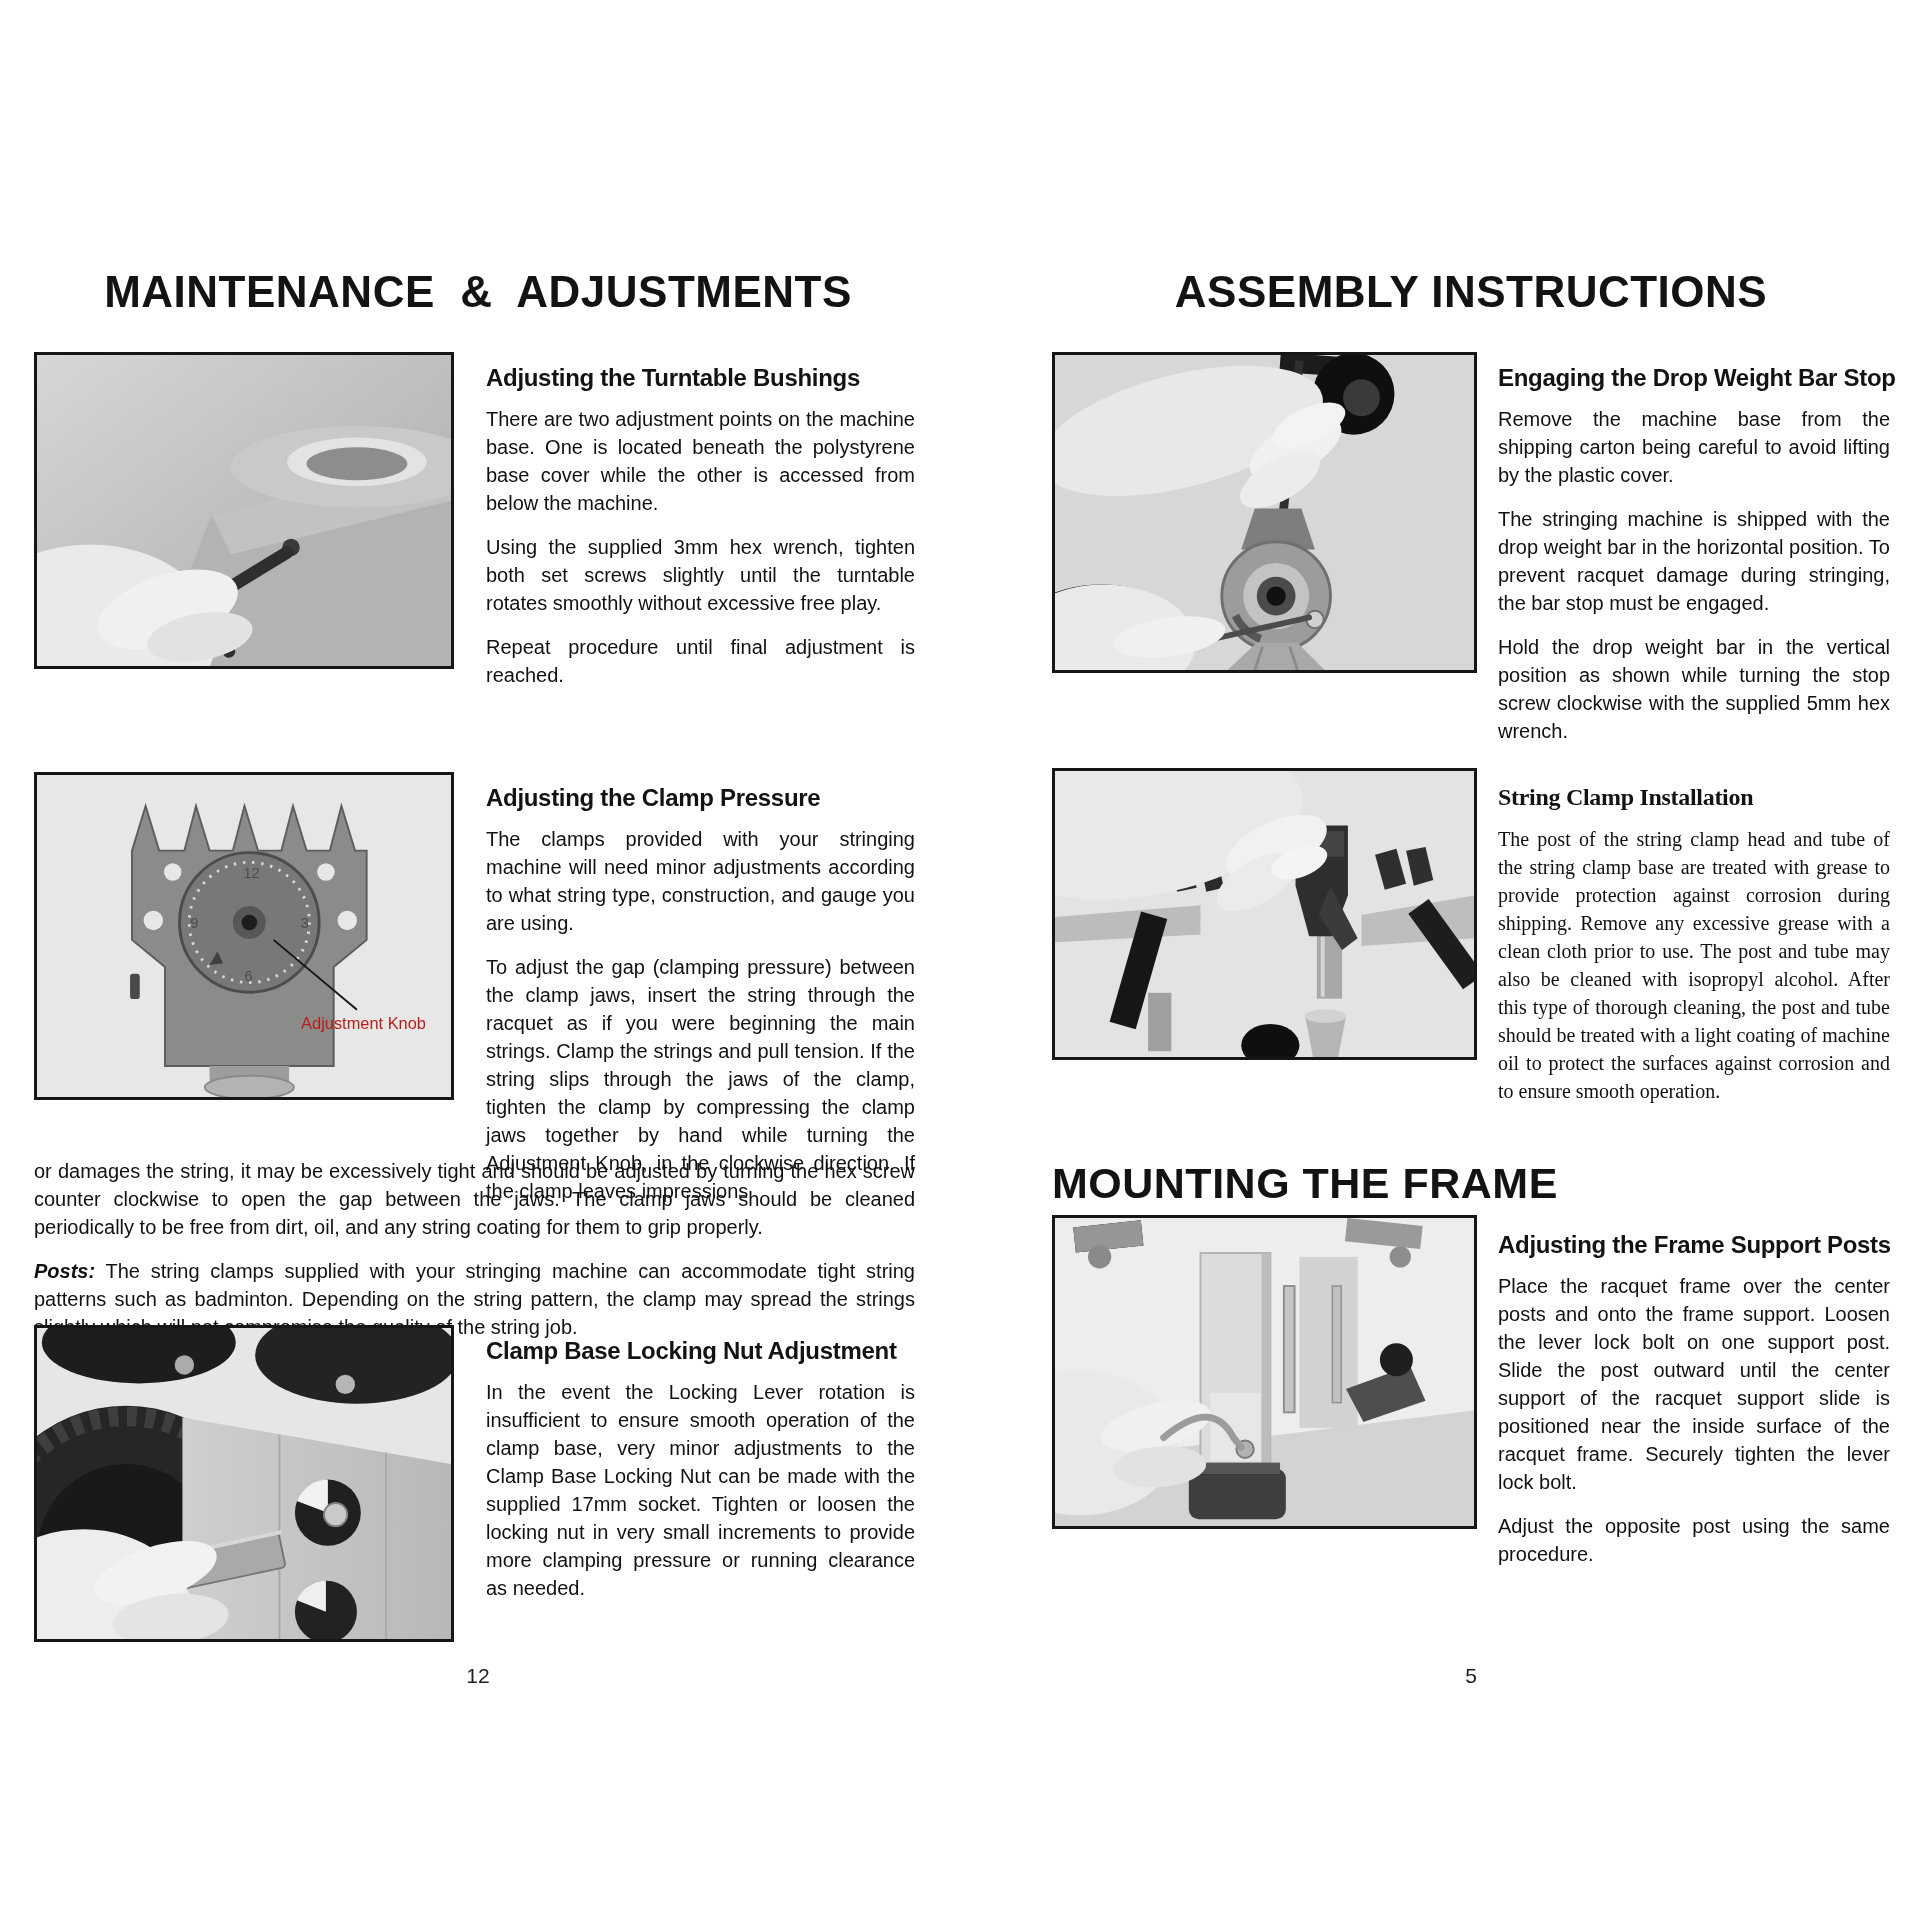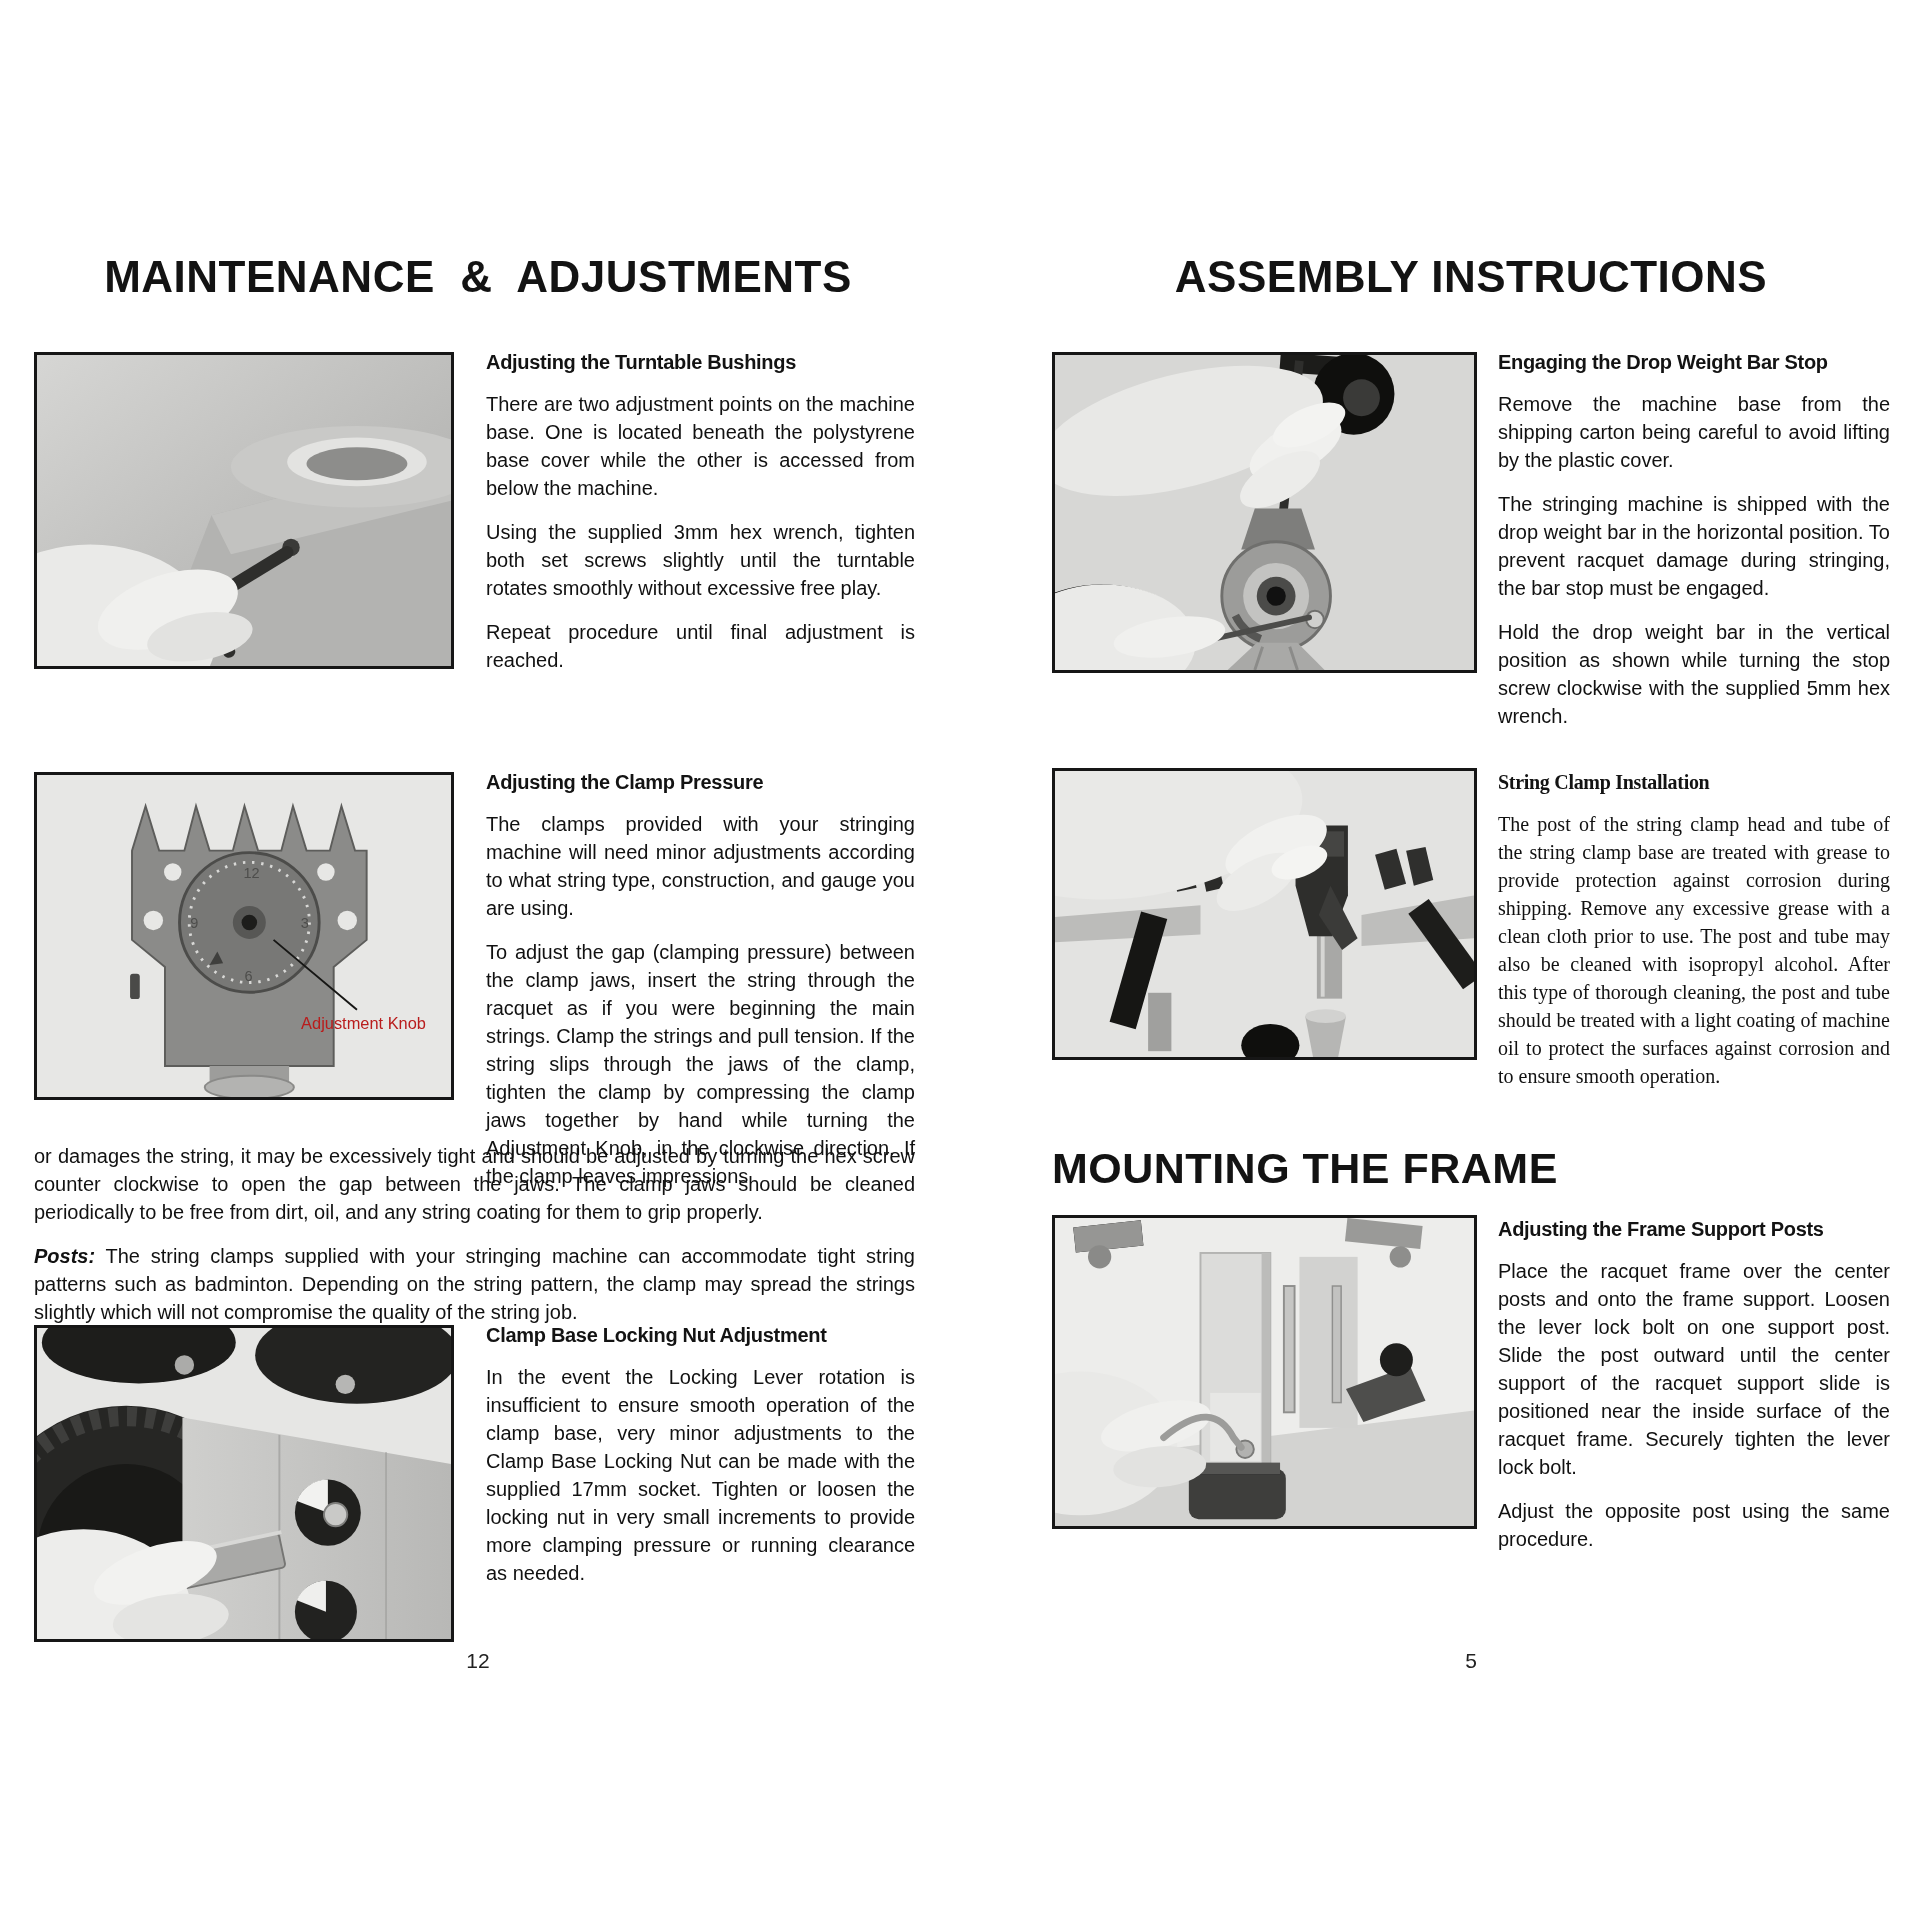--- a/index.html
+++ b/index.html
@@ -1,31 +1,31 @@
 <!DOCTYPE html>
 <html><head>
 <meta charset="utf-8">
 <style>
   html,body{margin:0;padding:0;}
   body{
     width:1931px;height:1931px;position:relative;background:#ffffff;
     font-family:"Liberation Sans", sans-serif;color:#111;
     -webkit-font-smoothing:antialiased;
   }
-  .abs{position:absolute;}
+  .abs{position:absolute;margin-top:15px;}
   .pgtitle{
     font-weight:bold;font-size:44px;line-height:48px;text-align:center;
     white-space:pre;letter-spacing:0.5px;color:#131313;
   }
   .midtitle{
     font-weight:bold;font-size:43px;line-height:48px;
     white-space:pre;letter-spacing:0.5px;color:#131313;
   }
   .h2{
-    font-weight:bold;font-size:20px;line-height:29px;margin:0 0 12.6px 0;
+    font-weight:bold;font-size:24px;line-height:29px;margin:0 0 12.6px 0;
     letter-spacing:-0.3px;white-space:nowrap;color:#131313;
   }
   .body p{
     font-size:20px;line-height:28px;text-align:justify;margin:0 0 16.4px 0;
   }
   .bi{font-weight:bold;font-style:italic;}
   .pnum{font-size:21px;text-align:center;color:#222;}
   .photo{
     position:absolute;border:3.9px solid #161616;box-sizing:border-box;
     overflow:hidden;background:#d9d9d9;

